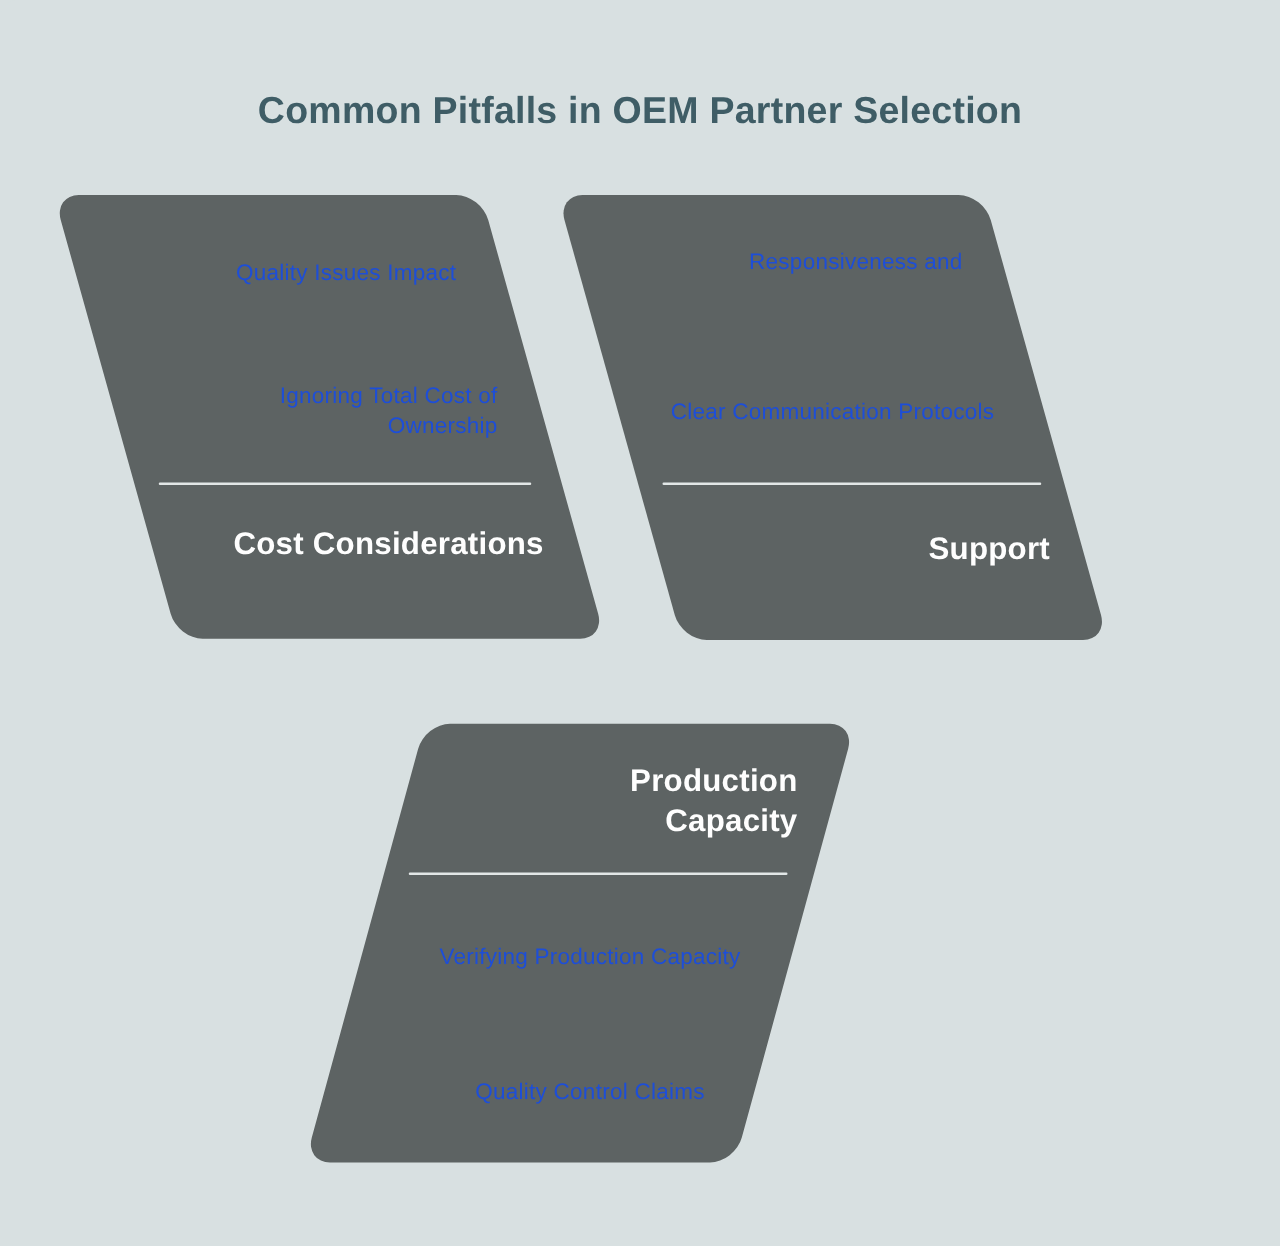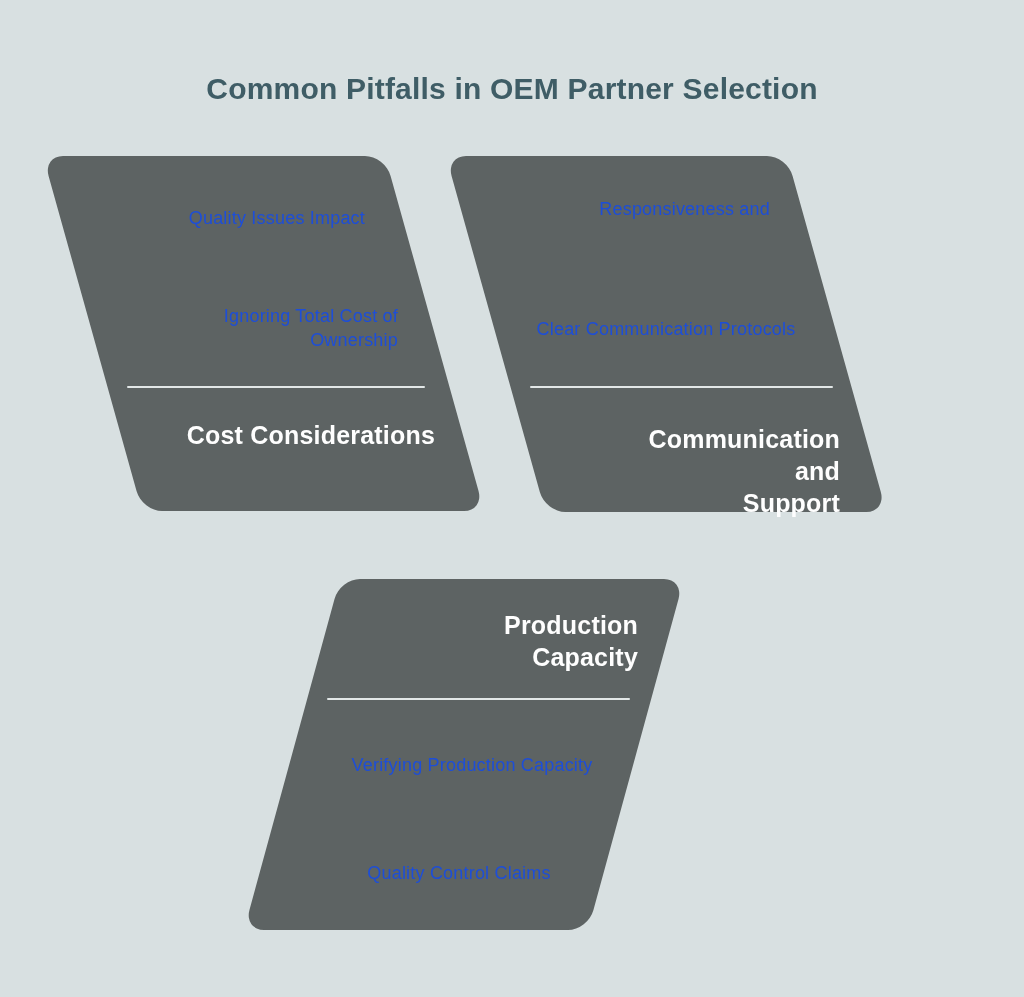--- a/index.html
+++ b/index.html
@@ -71,21 +71,21 @@
   
   #c2-item1  { left: 590px; top: 197px; width: 180px; }
   #c2-item2  { left: 516px; top: 317px; width: 300px; }
   #c2-div    { left: 530px; top: 386px; width: 303px; }
   #c2-title  { left: 610px; top: 423px; width: 230px; }
 
   
   #c3-title  { left: 393px; top: 609px; width: 245px; }
   #c3-div    { left: 327px; top: 698px; width: 303px; }
   #c3-item1  { left: 322px; top: 753px; width: 300px; }
-  #c3-item2  { left: 309px; top: 861px; width: 300px; }
+  #c3-item2  { left: 322px; top: 861px; width: 300px; }
 </style>
 </head>
 <body>
 
 <div class="canvas">
 
   <h1 class="main-title">Common Pitfalls in OEM Partner Selection</h1>
 
   <div class="card-bg skew-r" id="bg-cost"></div>
   <div class="card-bg skew-r" id="bg-communication"></div>
@@ -104,21 +104,20 @@
   </div>
 
   <div class="t ta-r" id="c2-item1">
     <span class="ln">Responsiveness and</span>
   </div>
   <div class="t ta-c" id="c2-item2">
     <span class="ln">Clear Communication Protocols</span>
   </div>
   <div class="divider" id="c2-div"></div>
   <div class="t card-title ta-r" id="c2-title">
-    <span class="ln">Communication and</span>
     <span class="ln">Support</span>
   </div>
 
   <div class="t card-title ta-r" id="c3-title">
     <span class="ln">Production Capacity</span>
   </div>
   <div class="divider" id="c3-div"></div>
   <div class="t ta-c" id="c3-item1">
     <span class="ln">Verifying Production Capacity</span>
   </div>

